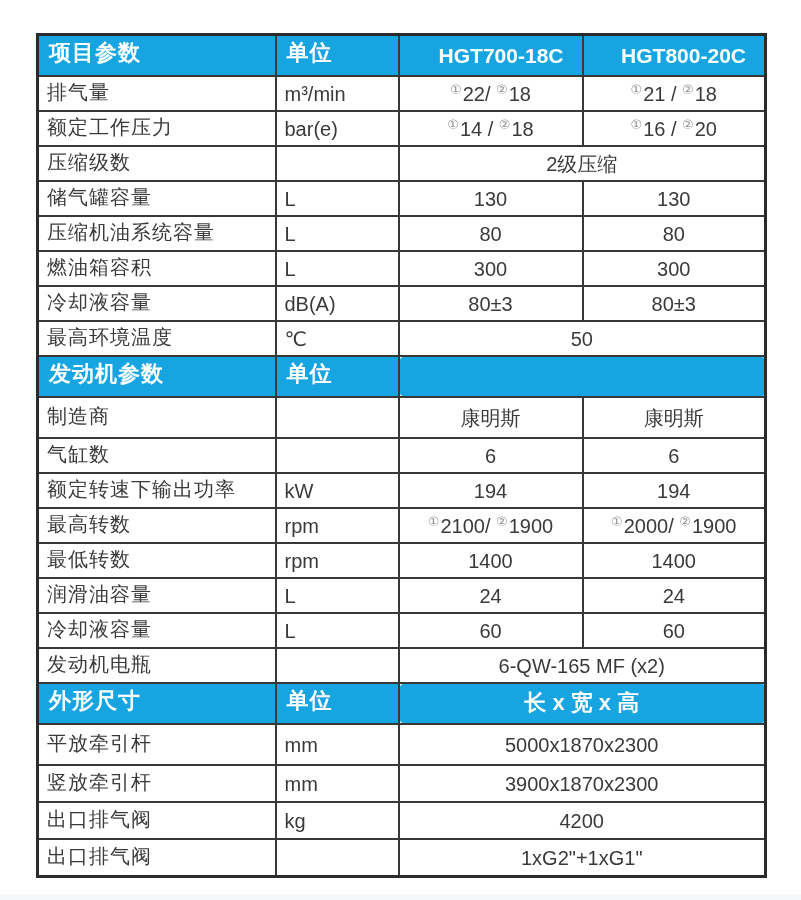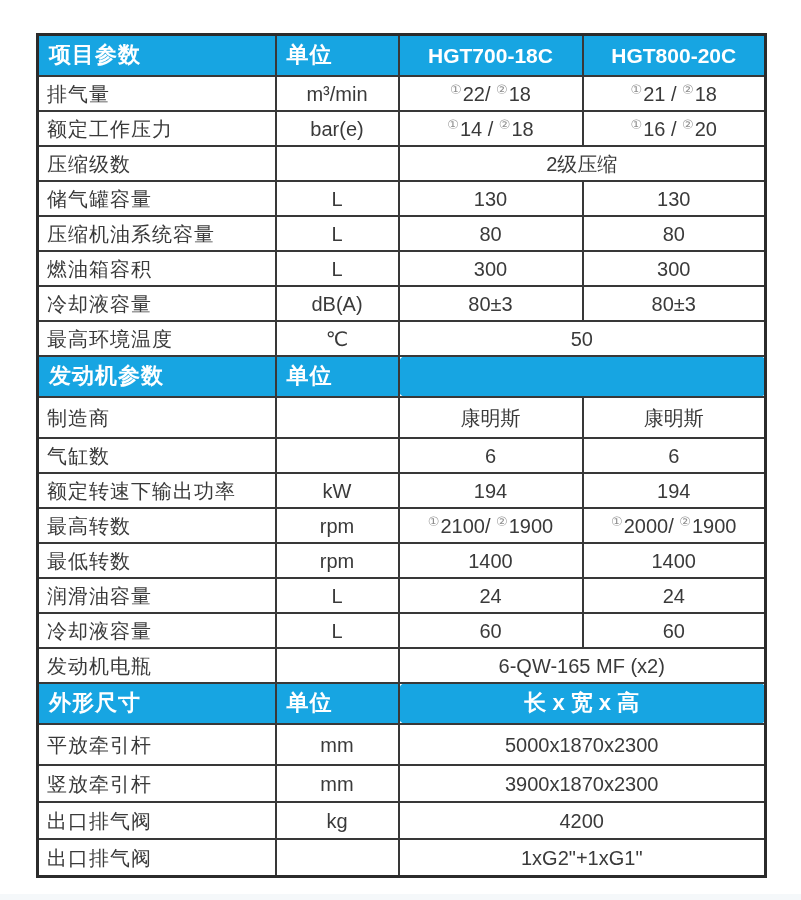--- a/index.html
+++ b/index.html
@@ -16,24 +16,24 @@
   td{
     border:2px solid #383838;
     font-size:20px;line-height:1.1;
     height:31px;padding:1px 8px;
     overflow:hidden;white-space:nowrap;
   }
   tr.hdr td{
     background:#17a5e2;color:#ffffff;font-weight:bold;
     font-size:22px;height:37px;padding:1px 10px;
   }
-  tr.hdr td.model{font-size:21px;text-align:center;padding:1px 2px;}
+  tr.hdr td.model{font-size:21px;text-align:right;padding:1px 18px;}
   tr.hdr td.spanhdr{font-size:22px;text-align:center;border-radius:7px;}
-  td.lbl{text-align:left;letter-spacing:1px;}
-  td.unit{text-align:center;}
+  td.lbl{text-align:left;letter-spacing:1px;font-family:Liberation Mono, monospace;}
+  td.unit{text-align:left;}
   td.val{text-align:center;padding:1px 0;}
   .sup{
     font-size:13px;color:#8f8f8f;vertical-align:7px;
     margin-right:1px;letter-spacing:0;
   }
   tr.tall td{height:37px;}
   tr.med td{height:33px;}
   .bottom-strip{
     position:absolute;left:0;bottom:0;width:801px;height:6px;
     background:#f5f8fa;

